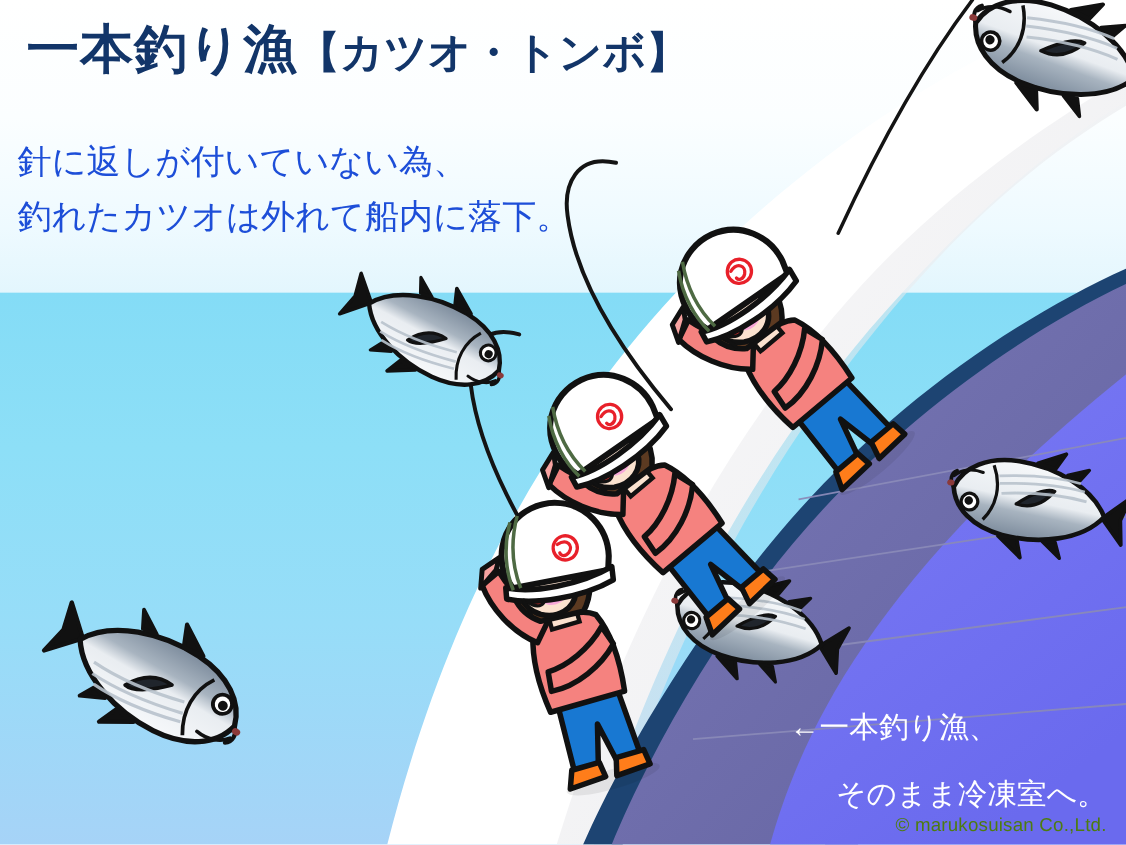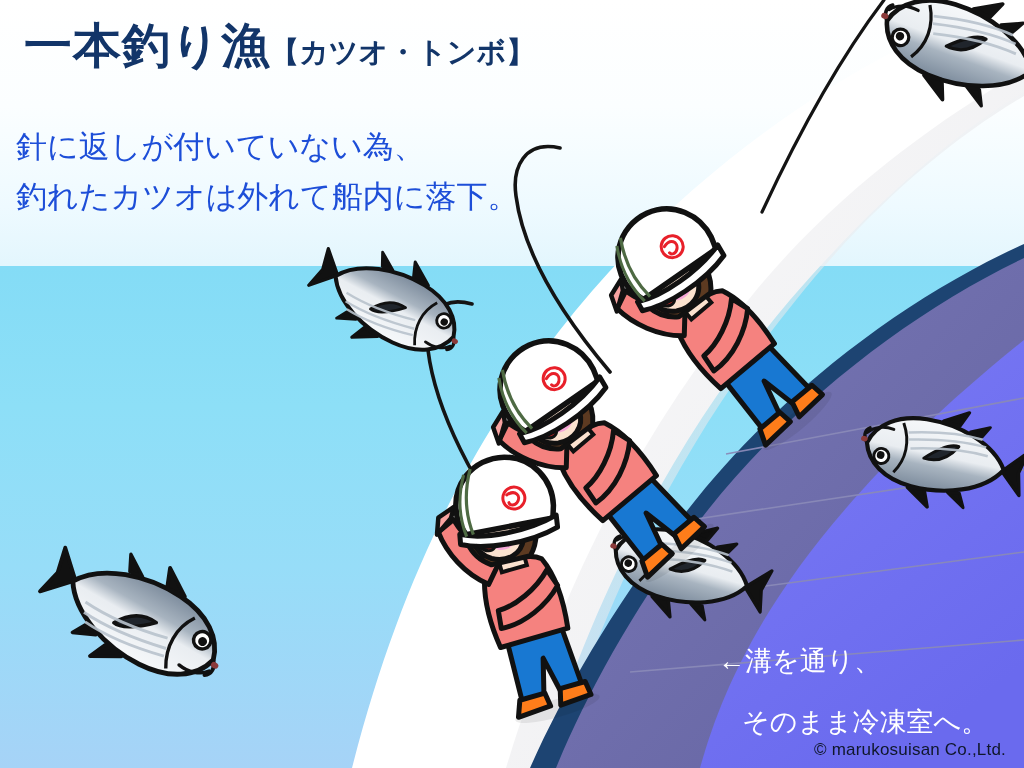--- a/index.html
+++ b/index.html
@@ -21,35 +21,35 @@
     background:linear-gradient(180deg,#84dcf6 0%,#8ddff7 28%,#97ddf8 60%,#a6d3f7 100%);
   }
   
   .boat-wrap{position:absolute;left:0;top:0;width:1024px;height:768px;}
   
   .title{
     position:absolute;left:24px;top:22px;
     color:#123569;font-weight:bold;font-size:48px;letter-spacing:1px;
     white-space:nowrap;line-height:1;
   }
-  .title .sub{font-size:29px;letter-spacing:0;}
+  .title .sub{font-size:39px;letter-spacing:0;}
   .lead{
     position:absolute;left:16px;top:122px;
     color:#1d4ed8;font-size:31px;line-height:1.62;font-weight:500;
     white-space:pre-line;
   }
   .groove-note{
     position:absolute;left:718px;top:570px;
     color:#ffffff;font-size:27px;line-height:2.25;
     white-space:pre-line;text-align:left;
   }
-  .groove-note .l2{display:block;margin-left:24px;}
+  .groove-note .l2{display:block;margin-left:42px;}
   .copyright{
     position:absolute;right:18px;bottom:8px;
-    color:#0f172a;font-size:17px;letter-spacing:.2px;
+    color:#4d7c0f;font-size:17px;letter-spacing:.2px;
   }
 </style>
 </head>
 <body>
 
 <div id="stage">
 
   <div class="sky"></div>
 
   <div class="sea"></div>
@@ -255,19 +255,19 @@
   </svg>
 
   <div class="title">
     <span>一本釣り漁</span><span class="sub">【カツオ・トンボ】</span>
   </div>
 
   <div class="lead">針に返しが付いていない為、
 釣れたカツオは外れて船内に落下。</div>
 
   <div class="groove-note">
-    <span>←溝を通り、</span>
+    <span>←一本釣り漁、</span>
     <span class="l2">そのまま冷凍室へ。</span>
   </div>
 
   <div class="copyright">© marukosuisan Co.,Ltd.</div>
 
 </div>
 
 </body></html>

